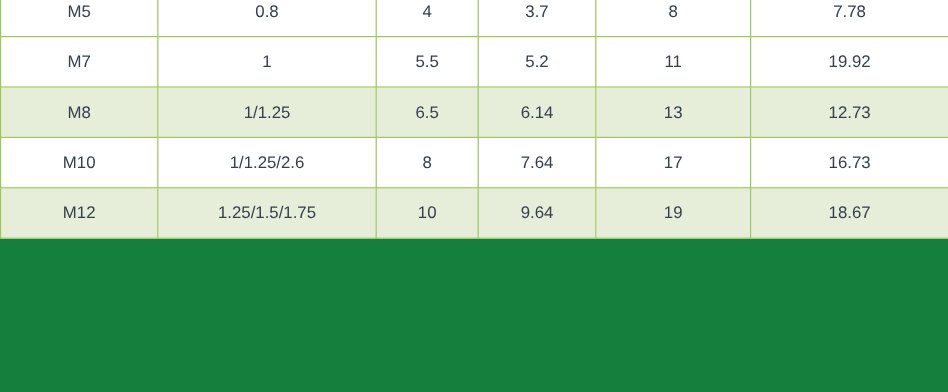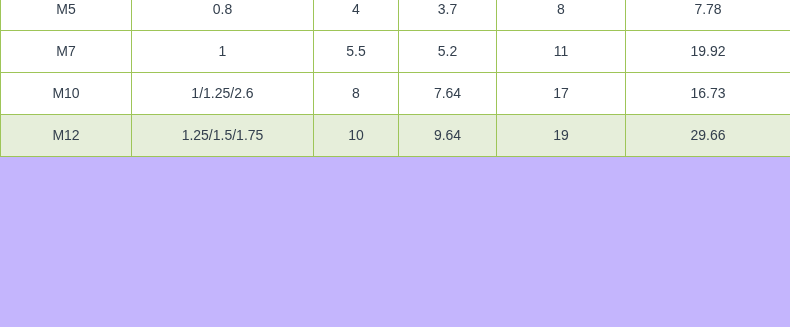--- a/index.html
+++ b/index.html
@@ -12,21 +12,21 @@
     height: 327px;
     overflow: hidden;
     font-family: "Liberation Sans", sans-serif;
   }
 
   .spec-table-viewport {
     position: relative;
     width: 790px;
     height: 327px;
     overflow: hidden;
-    background: #c4b5fd;
+    background: #15803d;
   }
 
   
   .spec-table-shift {
     position: absolute;
     left: 0;
     top: -12px;
     width: 790px;
   }
 
@@ -92,32 +92,40 @@
             <td>7.78</td>
           </tr>
           <tr class="row-odd">
             <td>M7</td>
             <td>1</td>
             <td>5.5</td>
             <td>5.2</td>
             <td>11</td>
             <td>19.92</td>
           </tr>
+          <tr class="row-even">
+            <td>M8</td>
+            <td>1/1.25</td>
+            <td>6.5</td>
+            <td>6.14</td>
+            <td>13</td>
+            <td>12.73</td>
+          </tr>
           <tr class="row-odd">
             <td>M10</td>
             <td>1/1.25/2.6</td>
             <td>8</td>
             <td>7.64</td>
             <td>17</td>
             <td>16.73</td>
           </tr>
           <tr class="row-even">
             <td>M12</td>
             <td>1.25/1.5/1.75</td>
             <td>10</td>
             <td>9.64</td>
             <td>19</td>
-            <td>29.66</td>
+            <td>18.67</td>
           </tr>
         </tbody>
     </table>
   </div>
 </div>
 
 </body></html>

